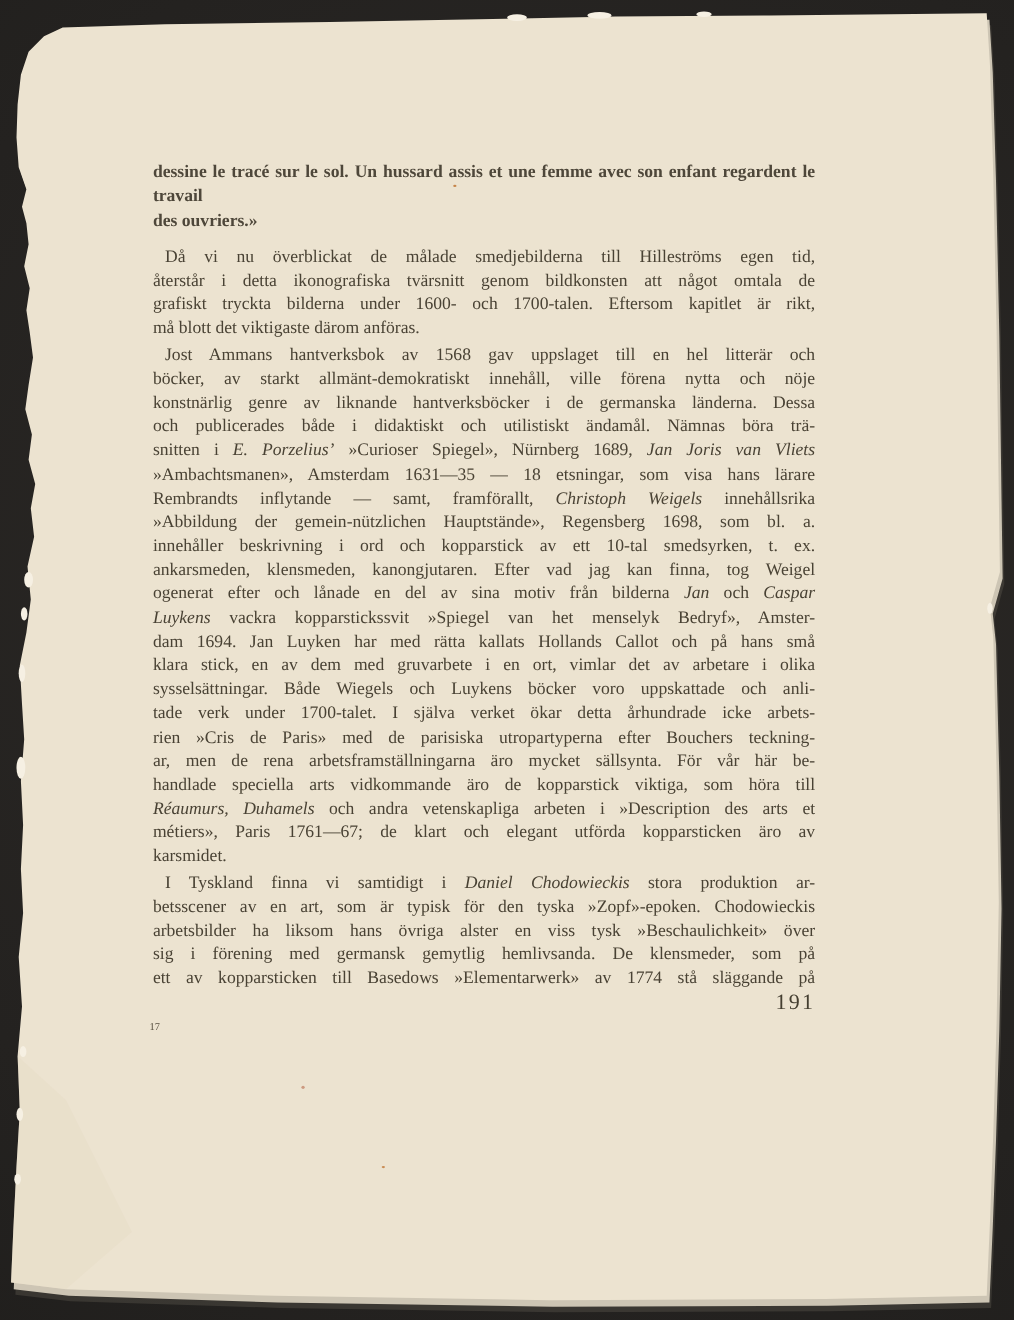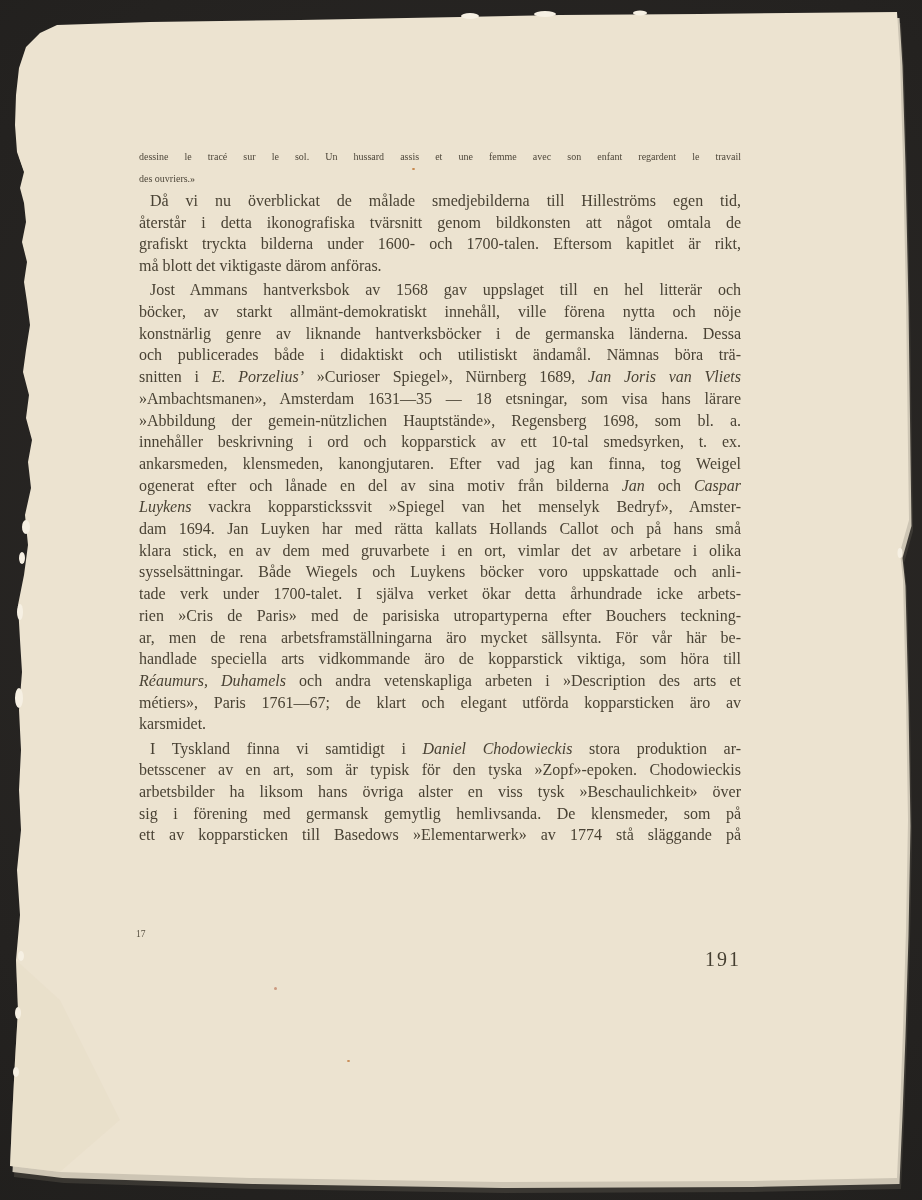--- a/index.html
+++ b/index.html
@@ -9,34 +9,34 @@
   }
   .paper-svg{position:absolute;left:0;top:0;display:block;}
   .text-block{
     position:absolute;left:139px;top:146px;width:602px;
     color:#494234;
     font-family:"Liberation Serif","DejaVu Serif",serif;
     font-size:16px;line-height:21.7px;
     text-rendering:optimizeLegibility;
   }
   .para{margin:0;}
-  .para.small{font-size:10px;line-height:22px;color:#4e473a;}
+  .para.small{font-size:16px;line-height:22px;margin-bottom:11px;color:#4e473a;font-weight:bold;}
   .para.body + .para.body{margin-top:2.5px;}
   .line{text-align:justify;text-align-last:left;}
   .line.j{text-align-last:justify;}
   .para.indent .line:first-child{padding-left:11px;}
   .line i{font-style:italic;}
   .line sup{font-size:8.5px;vertical-align:super;line-height:0;letter-spacing:0.5px;}
   .sig{
     position:absolute;left:136px;top:929px;
     font-family:"Liberation Serif","DejaVu Serif",serif;
     font-size:9.5px;color:#575041;
   }
   .pagenum{
-    position:absolute;left:0;top:948px;width:741px;text-align:right;
+    position:absolute;left:0;top:900px;width:741px;text-align:right;
     font-family:"Liberation Serif","DejaVu Serif",serif;
     font-size:20px;letter-spacing:2px;color:#453f31;
   }
   .speck{position:absolute;border-radius:50%;}
   .speck.s1{left:412px;top:168px;width:3px;height:2px;background:#c6854a;}
   .speck.s2{left:274px;top:987px;width:3px;height:3px;background:#cc9a80;}
   .speck.s3{left:347px;top:1060px;width:3px;height:2px;background:#c98c55;}
 </style>
 </head>
 <body>
@@ -87,20 +87,21 @@
         <div class="line j">grafiskt tryckta bilderna under 1600- och 1700-talen. Eftersom kapitlet är rikt,</div>
         <div class="line">må blott det viktigaste därom anföras.</div>
       </div>
       <div class="para body indent">
         <div class="line j">Jost Ammans hantverksbok av 1568 gav uppslaget till en hel litterär och</div>
         <div class="line j">böcker, av starkt allmänt-demokratiskt innehåll, ville förena nytta och nöje</div>
         <div class="line j">konstnärlig genre av liknande hantverksböcker i de germanska länderna. Dessa</div>
         <div class="line j">och publicerades både i didaktiskt och utilistiskt ändamål. Nämnas böra trä-</div>
         <div class="line j">snitten i <i>E. Porzelius’</i> »Curioser Spiegel», Nürnberg 1689, <i>Jan Joris van Vliets</i></div>
         <div class="line j">»Ambachtsmanen», Amsterdam 1631—35 — 18 etsningar, som visa hans lärare</div>
+        <div class="line j">Rembrandts inflytande — samt, framförallt, <i>Christoph Weigels</i> innehållsrika</div>
         <div class="line j">»Abbildung der gemein-nützlichen Hauptstände», Regensberg 1698, som bl. a.</div>
         <div class="line j">innehåller beskrivning i ord och kopparstick av ett 10-tal smedsyrken, t. ex.</div>
         <div class="line j">ankarsmeden, klensmeden, kanongjutaren. Efter vad jag kan finna, tog Weigel</div>
         <div class="line j">ogenerat efter och lånade en del av sina motiv från bilderna <i>Jan</i> och <i>Caspar</i></div>
         <div class="line j"><i>Luykens</i> vackra kopparstickssvit »Spiegel van het menselyk Bedryf», Amster-</div>
         <div class="line j">dam 1694. Jan Luyken har med rätta kallats Hollands Callot och på hans små</div>
         <div class="line j">klara stick, en av dem med gruvarbete i en ort, vimlar det av arbetare i olika</div>
         <div class="line j">sysselsättningar. Både Wiegels och Luykens böcker voro uppskattade och anli-</div>
         <div class="line j">tade verk under 1700-talet. I själva verket ökar detta århundrade icke arbets-</div>
         <div class="line j">rien »Cris de Paris» med de parisiska utropartyperna efter Bouchers teckning-</div>

